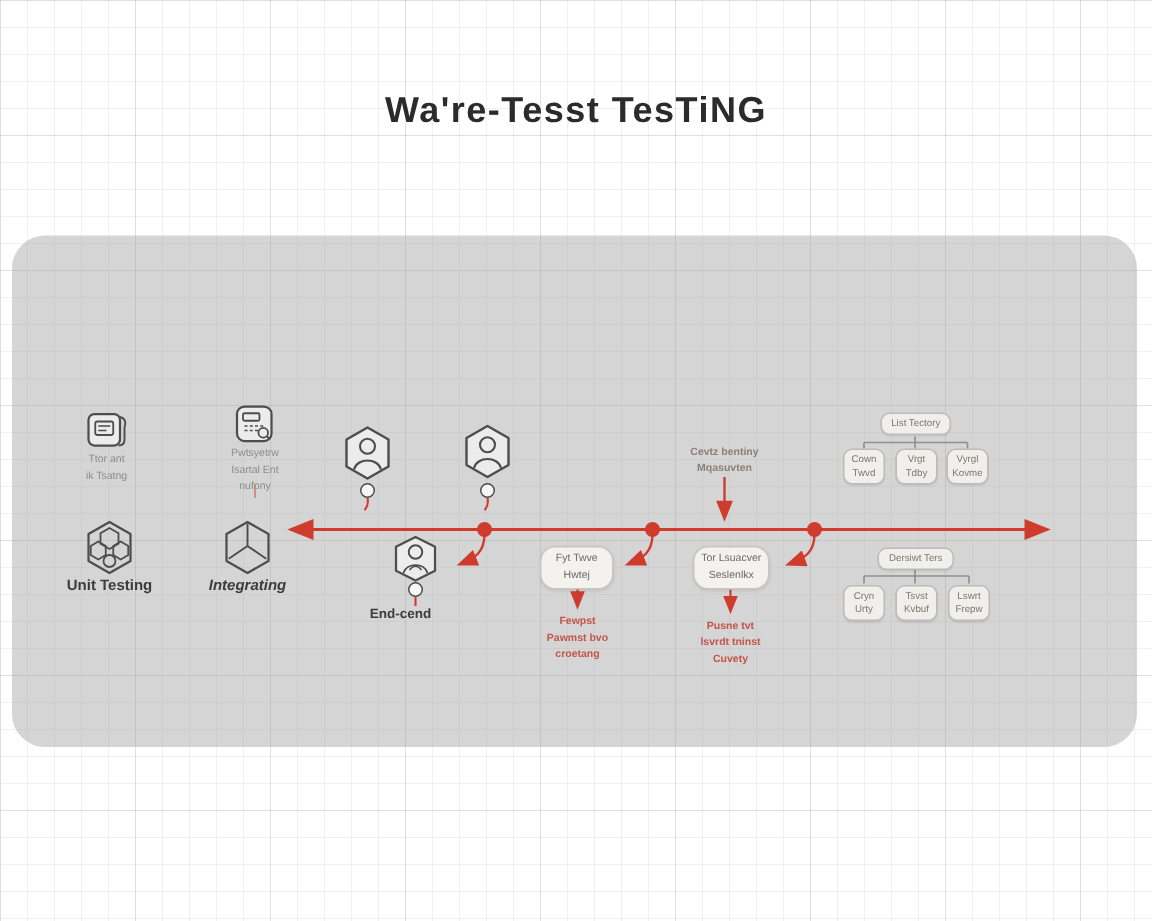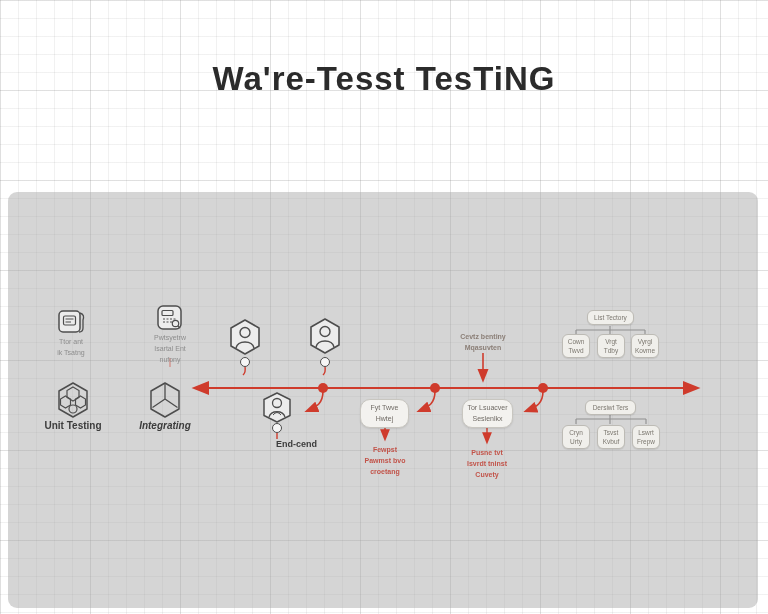--- a/index.html
+++ b/index.html
@@ -11,28 +11,27 @@
     background-image:
       linear-gradient(to right, rgba(140,140,140,0.18) 1px, transparent 1px),
       linear-gradient(to bottom, rgba(140,140,140,0.18) 1px, transparent 1px),
       linear-gradient(to right, rgba(120,120,120,0.10) 1px, transparent 1px),
       linear-gradient(to bottom, rgba(120,120,120,0.10) 1px, transparent 1px);
     background-size:90px 90px, 90px 90px, 18px 18px, 18px 18px;
     overflow:hidden;
   }
   .title {
     position:absolute; left:0; top:60px; width:768px;
-    text-align:center; font-size:33px; font-weight:bold;
+    text-align:center; font-size:24px; font-weight:bold;
     letter-spacing:1px; color:#2b2b2b;
   }
   .panel {
-    position:absolute; left:8px; top:157px; width:750px; height:416px;
+    position:absolute; left:8px; top:157px; width:750px; height:341px;
     background:rgba(168,168,168,0.48);
-    border-radius:9px;
-    margin-top:35px;
+    border-radius:22px;
   }
   .abs { position:absolute; }
   .overlay { position:absolute; left:0; top:0; pointer-events:none; }
   .tiny-label {
     position:absolute; font-size:7px; line-height:1.55; color:#8d8d8d;
     text-align:center; white-space:pre-line;
   }
   .bold-label {
     position:absolute; font-size:10px; font-weight:bold; color:#3c3c3c;
     text-align:center; white-space:pre-line;
@@ -147,21 +146,21 @@
   </svg>
   <div class="badge-circle" style="left:312px;top:165px;"></div>
 
   <svg class="abs" style="left:252px;top:200px;" width="34" height="31" viewBox="0 0 34 31">
     <polygon points="17,1 30,7.5 30,23.5 17,30 4,23.5 4,7.5" fill="#ececec" stroke="#4d4d4d" stroke-width="1.5" stroke-linejoin="round"></polygon>
     <circle cx="17" cy="11" r="4.5" fill="none" stroke="#4d4d4d" stroke-width="1.3"></circle>
     <path d="M9,25 C11,18 23,18 25,25" fill="none" stroke="#4d4d4d" stroke-width="1.3"></path>
     <path d="M13,23 q4,-5 8,0" fill="none" stroke="#4d4d4d" stroke-width="1"></path>
   </svg>
   <div class="badge-circle" style="left:264px;top:231px;"></div>
-  <div class="bold-label" style="left:229px;top:247px;width:80px;font-size:9px;text-align:right;">End-cend</div>
+  <div class="bold-label" style="left:219px;top:247px;width:80px;font-size:9px;">End-cend</div>
 
   <div class="annot" style="left:425px;top:139px;width:100px;">Cevtz bentiny
 Mqasuvten</div>
 
   <div class="step-box" style="left:352px;top:207px;width:49px;">Fyt Twve
 Hwtej</div>
   <div class="red-note" style="left:337px;top:252px;width:80px;">Fewpst
 Pawmst bvo
 croetang</div>
 

